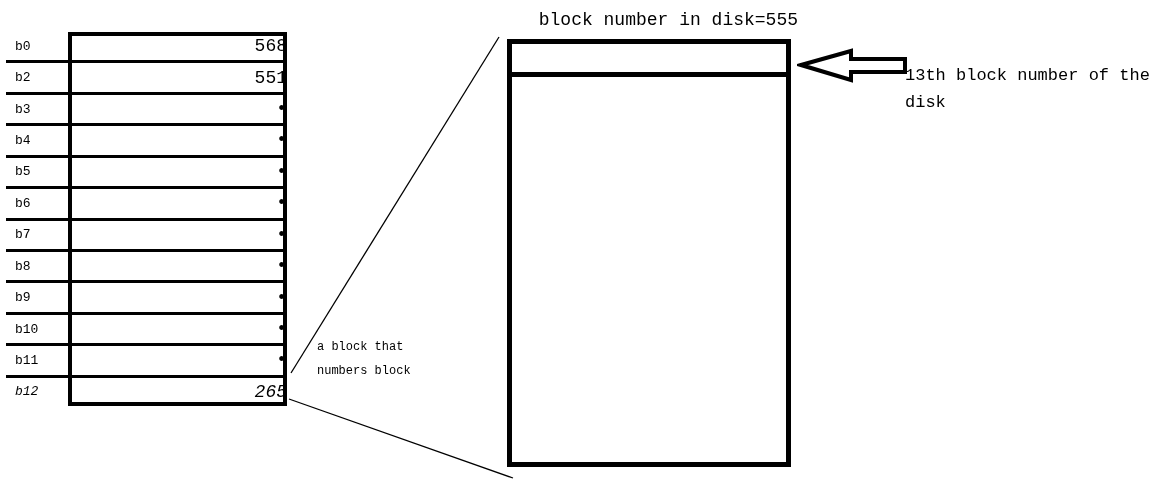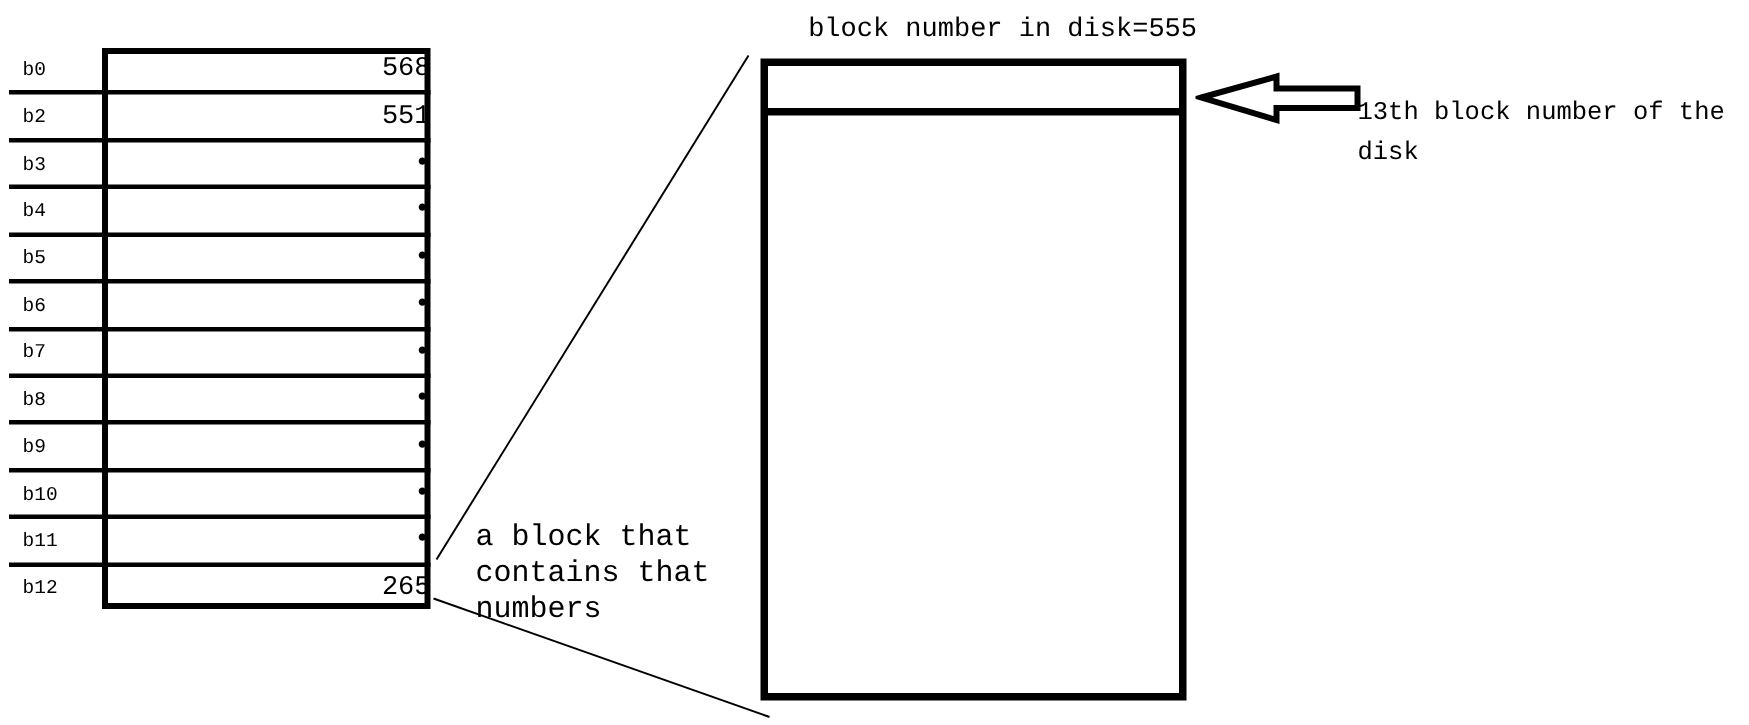--- a/index.html
+++ b/index.html
@@ -13,21 +13,21 @@
   }
   .canvas { position: absolute; inset: 0; width: 1166px; height: 483px; }
 
   
   .inode-table {
     position: absolute; left: 6px; top: 32px;
     width: 281px; height: 374px;
   }
   .rows { position: absolute; inset: 0; display: flex; flex-direction: column; }
   .trow { flex: 1 1 0; display: flex; align-items: center; border-bottom: 3px solid #000; }
-  .trow:last-child { border-bottom: none; }
+  .trow:last-child { border-bottom: none; font-style: italic; }
   .tlabel {
     width: 62px; padding-left: 9px;
     font-size: 13px; line-height: 1;
   }
   .tvalue {
     flex: 1 1 auto; text-align: right;
     font-size: 18px; line-height: 1;
   }
   .value-box {
     position: absolute; left: 62px; top: 0; right: 0; bottom: 0;
@@ -47,21 +47,21 @@
     background: #ffffff;
   }
   .ib-first-row {
     height: 33px;
     border-bottom: 5px solid #000;
   }
 
   
   .note {
     position: absolute; left: 317px; top: 335px;
-    font-size: 20px; line-height: 24px; white-space: nowrap; margin-top: 12px;
+    font-size: 12px; line-height: 24px; white-space: nowrap;
   }
   .arrow-label {
     position: absolute; left: 905px; top: 39px;
     font-size: 17px; line-height: 27px; white-space: nowrap; margin-top: 23px;
   }
   .arrow-svg { position: absolute; left: 797px; top: 48px; }
 
   .connector-overlay {
     position: absolute; inset: 0;
     pointer-events: none;
@@ -126,22 +126,21 @@
       <div class="trow">
         <span class="tlabel">b12</span>
         <span class="tvalue">265</span>
       </div>
     </div>
     <div class="value-box"></div>
   </div>
 
   <div class="note">
     <div>a block that</div>
-    <div>contains that</div>
-    <div>numbers</div>
+    <div>numbers block</div>
   </div>
 
   <div class="ib-title">block number in disk=555</div>
   <div class="indirect-block">
     <div class="ib-first-row"></div>
   </div>
 
   <svg class="arrow-svg" width="112" height="38" viewBox="0 0 112 38">
     <polygon points="4,17 54,3 54,11 108,11 108,24 54,24 54,32" fill="#ffffff" stroke="#000000" stroke-width="4" stroke-linejoin="miter"></polygon>
   </svg>

